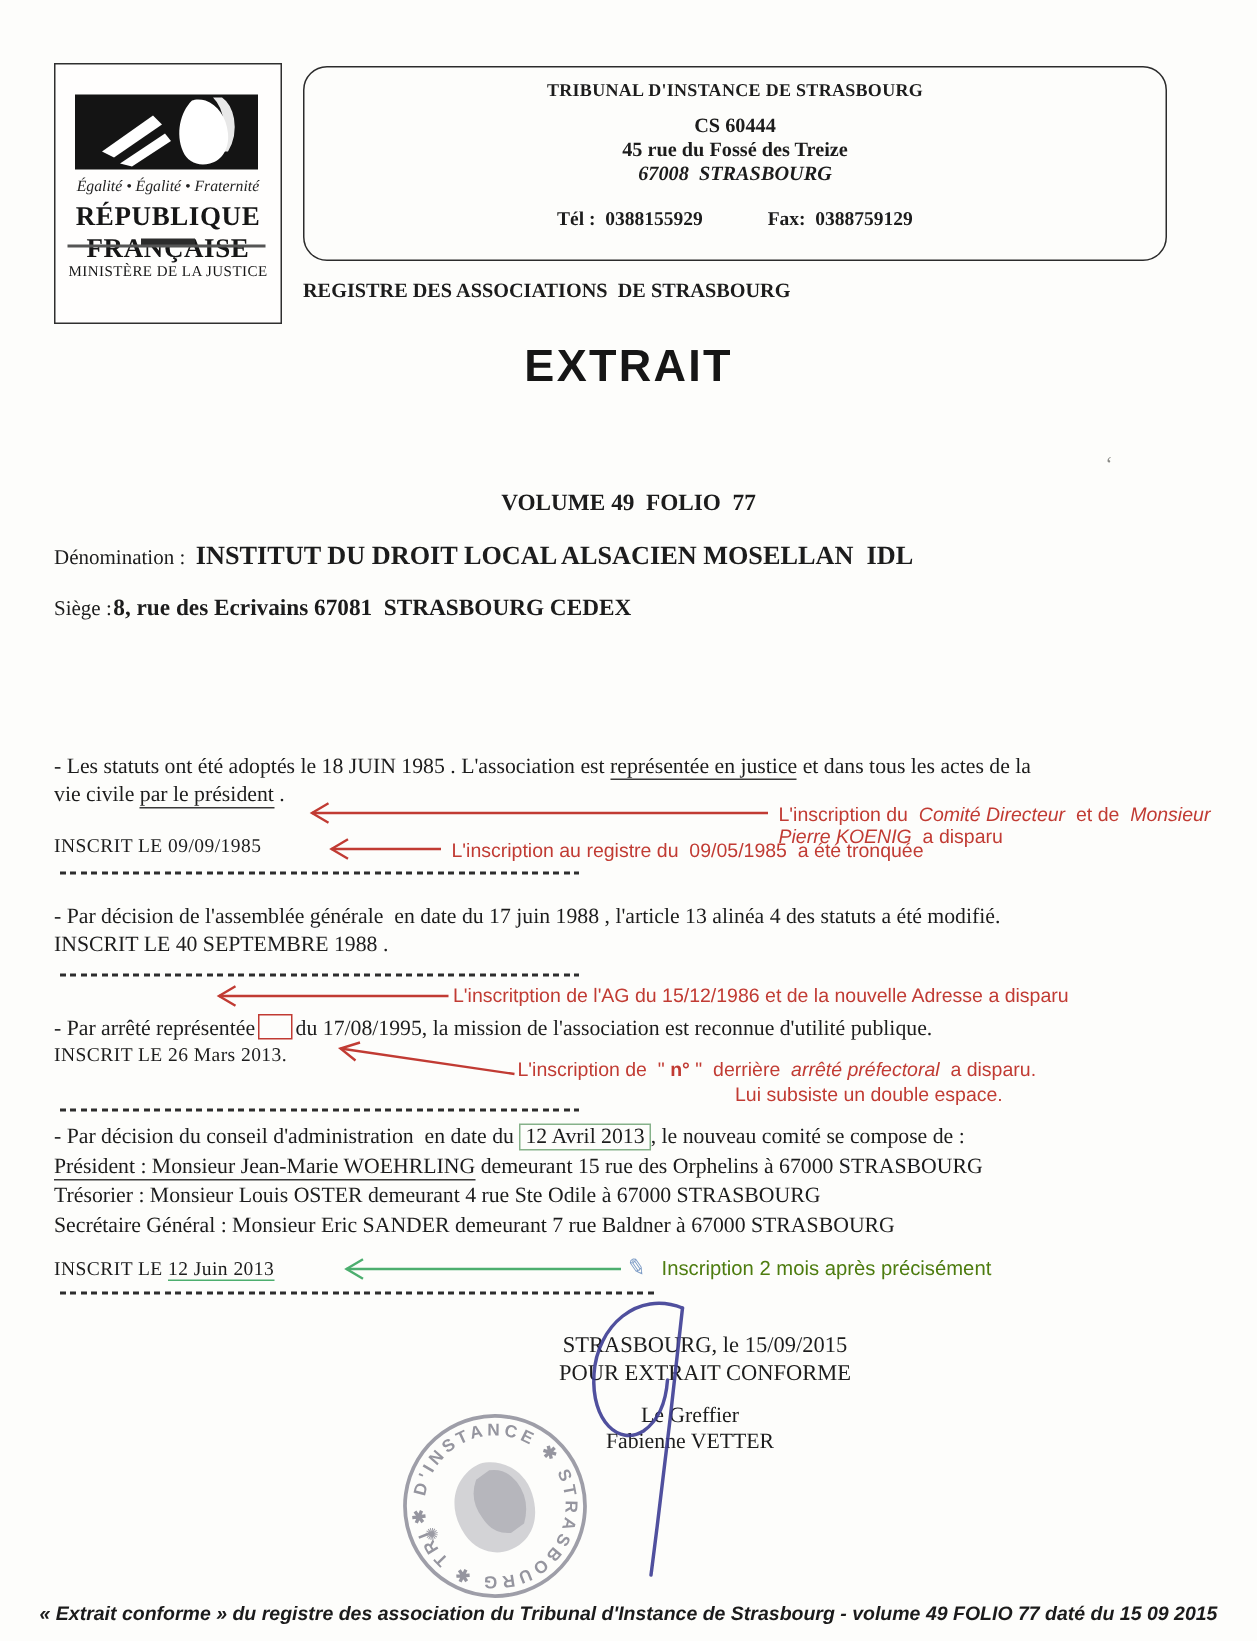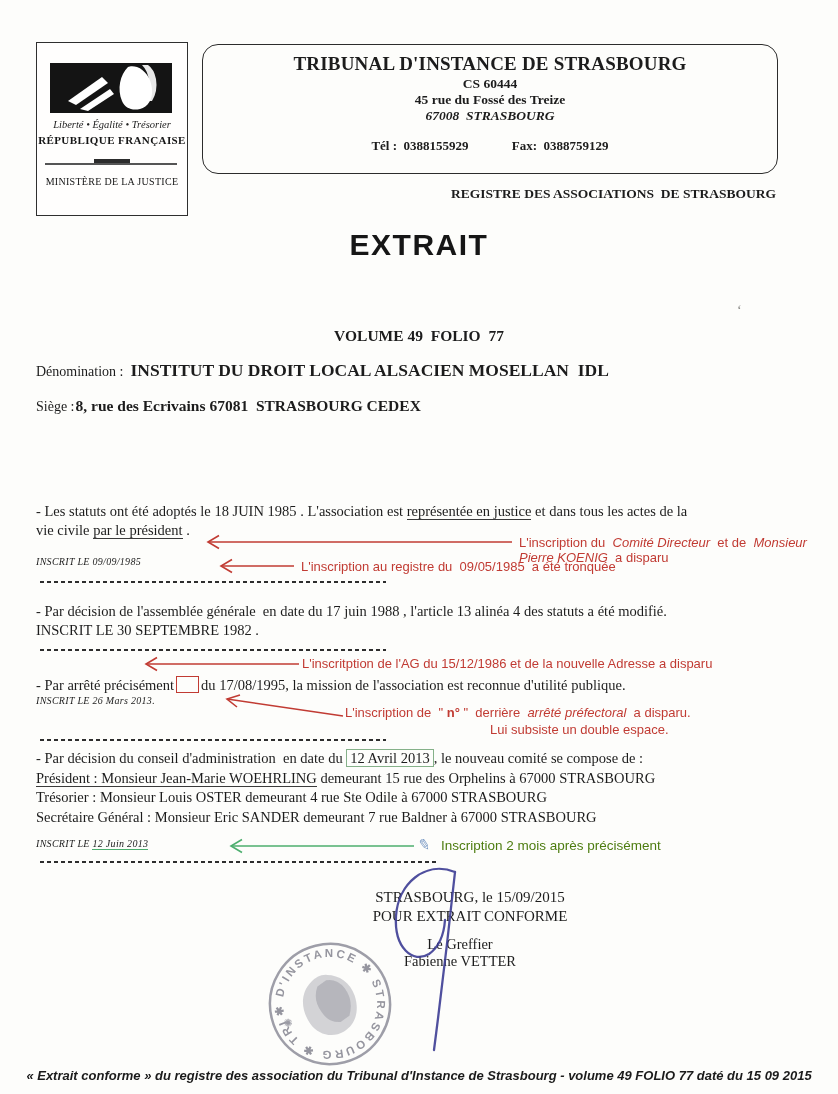--- a/index.html
+++ b/index.html
@@ -7,46 +7,46 @@
     position:relative;width:838px;height:1094px;margin:0 auto;
     background:#fdfdfb;overflow:hidden;
     font-family:"Liberation Serif",serif;color:#1c1c1c;
   }
   .abs{position:absolute;}
   .t{white-space:pre-wrap;}
   
   .logo-block{left:36px;top:42px;width:150px;height:172px;border:1.5px solid #2f2f2f;background:#fffefd;}
   .marianne-box{position:absolute;left:13px;top:20px;width:122px;height:50px;background:#141414;}
   .logo-motto{position:absolute;left:0;top:76px;width:100%;text-align:center;font-style:italic;font-size:10.5px;color:#222;}
-  .logo-republic{position:absolute;left:0;top:91px;width:100%;text-align:center;font-weight:bold;font-size:11px;letter-spacing:.4px;color:#161616;}
+  .logo-republic{position:absolute;left:0;top:91px;width:100%;text-align:center;font-weight:bold;font-size:18px;letter-spacing:.4px;color:#161616;}
   .logo-divider{position:absolute;left:8px;top:120px;width:132px;height:2px;background:#555;}
   .logo-divider-tab{position:absolute;left:57px;top:116px;width:36px;height:5px;background:#2c2c2c;}
   .logo-ministry{position:absolute;left:0;top:133px;width:100%;text-align:center;font-size:10px;color:#141414;letter-spacing:.3px;}
   
   .court-box{left:202px;top:44px;width:574px;height:128px;border:1.5px solid #2c2c2c;border-radius:16px;text-align:center;font-weight:bold;}
-  .court-title{position:absolute;left:0;top:8px;width:100%;font-size:19px;letter-spacing:.2px;}
+  .court-title{position:absolute;left:0;top:8px;width:100%;font-size:12px;letter-spacing:.2px;}
   .court-cs{position:absolute;left:0;top:31px;width:100%;font-size:13.5px;}
   .court-a1{position:absolute;left:0;top:47px;width:100%;font-size:13.5px;}
   .court-a2{position:absolute;left:0;top:63px;width:100%;font-size:13.5px;font-style:italic;}
   .court-telfax{position:absolute;left:0;top:93px;width:100%;font-size:13px;}
   .court-telfax span{margin:0 20px;}
-  .register-title{left:202px;top:186px;width:574px;text-align:right;font-weight:bold;font-size:13.5px;}
+  .register-title{left:202px;top:186px;width:574px;text-align:left;font-weight:bold;font-size:13.5px;}
   
   .extrait{left:0;top:228px;width:100%;text-align:center;font-family:"Liberation Sans",sans-serif;font-weight:bold;font-size:30px;letter-spacing:1.5px;color:#161616;}
   .volume{left:0;top:327px;width:100%;text-align:center;font-weight:bold;font-size:15.5px;}
   .artifact{color:#8a8a86;font-size:14px;}
   .denom-row{left:36px;top:360px;display:flex;align-items:baseline;gap:7px;}
   .denom-label{font-size:14px;}
   .denom-value{font-size:17.5px;font-weight:bold;}
   .siege-row{left:36px;top:397px;display:flex;align-items:baseline;gap:1px;}
   .siege-label{font-size:14px;}
   .siege-value{font-size:15.5px;font-weight:bold;}
   
   .body-text{font-size:14.5px;line-height:19px;}
-  .inscrit{font-size:10px;letter-spacing:.3px;font-style:italic;}
+  .inscrit{font-size:13px;letter-spacing:.3px;}
   .u-black{border-bottom:1.2px solid #3a3a3a;}
   .dash{height:2px;background:repeating-linear-gradient(90deg,#2d2d2d 0 4px,transparent 4px 7px);}
   .gapbox{display:inline-block;width:21px;height:15px;border:1.5px solid #c13b33;vertical-align:-3px;margin:0 2px;}
   .greenbox{border:1.2px solid #85b189;padding:0 3px;}
   .u-green{border-bottom:1.5px solid #4cae6e;}
   
   .red-note{font-family:"Liberation Sans",sans-serif;font-size:13px;color:#c13b33;}
   .green-note{font-family:"Liberation Sans",sans-serif;font-size:13.5px;color:#4d7c0f;}
   .pen{font-size:15px;color:#7d9cc6;display:inline-block;transform:rotate(10deg);}
   .it{font-style:italic;}
@@ -64,21 +64,21 @@
 
   <div class="abs logo-block">
     <div class="marianne-box">
       <svg width="122" height="50" viewBox="0 0 122 50">
         <polygon points="18,38 52,14 58,20 26,42" fill="#fff"></polygon>
         <polygon points="30,46 60,26 64,31 38,48" fill="#fff"></polygon>
         <path d="M78,4 C70,12 67,26 72,38 C75,45 82,48 90,46 C98,44 103,36 102,26 C101,15 95,7 87,4 C84,3 80,3 78,4 Z M84,20 a3,3 0 1,0 6,0 a3,3 0 1,0 -6,0" fill="#fff"></path>
         <path d="M92,2 q6,6 7,16 q1,12 -5,20 l8,0 q6,-10 4,-22 q-2,-10 -8,-14 z" fill="#fff" opacity=".9"></path>
       </svg>
     </div>
-    <div class="logo-motto t">Liberté • Égalité • Trésorier</div>
+    <div class="logo-motto t">Égalité • Égalité • Fraternité</div>
     <div class="logo-republic t">RÉPUBLIQUE FRANÇAISE</div>
     <div class="logo-divider-tab"></div>
     <div class="logo-divider"></div>
     <div class="logo-ministry t">MINISTÈRE DE LA JUSTICE</div>
   </div>
 
   <div class="abs court-box">
     <div class="court-title t">TRIBUNAL D'INSTANCE DE STRASBOURG</div>
     <div class="court-cs t">CS 60444</div>
     <div class="court-a1 t">45 rue du Fossé des Treize</div>
@@ -112,28 +112,28 @@
   </div>
 
   <div class="abs red-note" style="left:519px;top:535px;"><span class="t">L'inscription du  </span><span class="t it">Comité Directeur</span><span class="t">  et de  </span><span class="t it">Monsieur Pierre KOENIG</span><span class="t">  a disparu</span></div>
 
   <div class="abs inscrit t" style="left:36px;top:556px;">INSCRIT LE 09/09/1985</div>
   <div class="abs red-note t" style="left:301px;top:559px;">L'inscription au registre du  09/05/1985  a été tronquée</div>
   <div class="abs dash" style="left:40px;top:581px;width:346px;"></div>
 
   <div class="abs body-text" style="left:36px;top:602px;width:780px;">
     <div class="t">- Par décision de l'assemblée générale  en date du 17 juin 1988 , l'article 13 alinéa 4 des statuts a été modifié.</div>
-    <div class="t">INSCRIT LE 30 SEPTEMBRE 1982 .</div>
+    <div class="t">INSCRIT LE 40 SEPTEMBRE 1988 .</div>
   </div>
   <div class="abs dash" style="left:40px;top:649px;width:346px;"></div>
 
   <div class="abs red-note t" style="left:302px;top:656px;">L'inscritption de l'AG du 15/12/1986 et de la nouvelle Adresse a disparu</div>
 
   <div class="abs body-text" style="left:36px;top:676px;width:780px;">
-    <span class="t">- Par arrêté précisément</span><span class="gapbox"></span><span class="t">du 17/08/1995, la mission de l'association est reconnue d'utilité publique.</span>
+    <span class="t">- Par arrêté représentée</span><span class="gapbox"></span><span class="t">du 17/08/1995, la mission de l'association est reconnue d'utilité publique.</span>
   </div>
   <div class="abs inscrit t" style="left:36px;top:695px;">INSCRIT LE 26 Mars 2013.</div>
 
   <div class="abs red-note" style="left:345px;top:705px;"><span class="t">L'inscription de  " </span><span class="t bd">n°</span><span class="t"> "  derrière  </span><span class="t it">arrêté préfectoral</span><span class="t">  a disparu.</span></div>
   <div class="abs red-note t" style="left:490px;top:722px;">Lui subsiste un double espace.</div>
   <div class="abs dash" style="left:40px;top:739px;width:346px;"></div>
 
   <div class="abs body-text" style="left:36px;top:749px;width:784px;line-height:19.5px;">
     <div><span class="t">- Par décision du conseil d'administration  en date du </span><span class="t greenbox">12 Avril 2013</span><span class="t">, le nouveau comité se compose de :</span></div>
     <div><span class="t u-black">Président : Monsieur Jean-Marie WOEHRLING</span><span class="t"> demeurant 15 rue des Orphelins à 67000 STRASBOURG</span></div>

